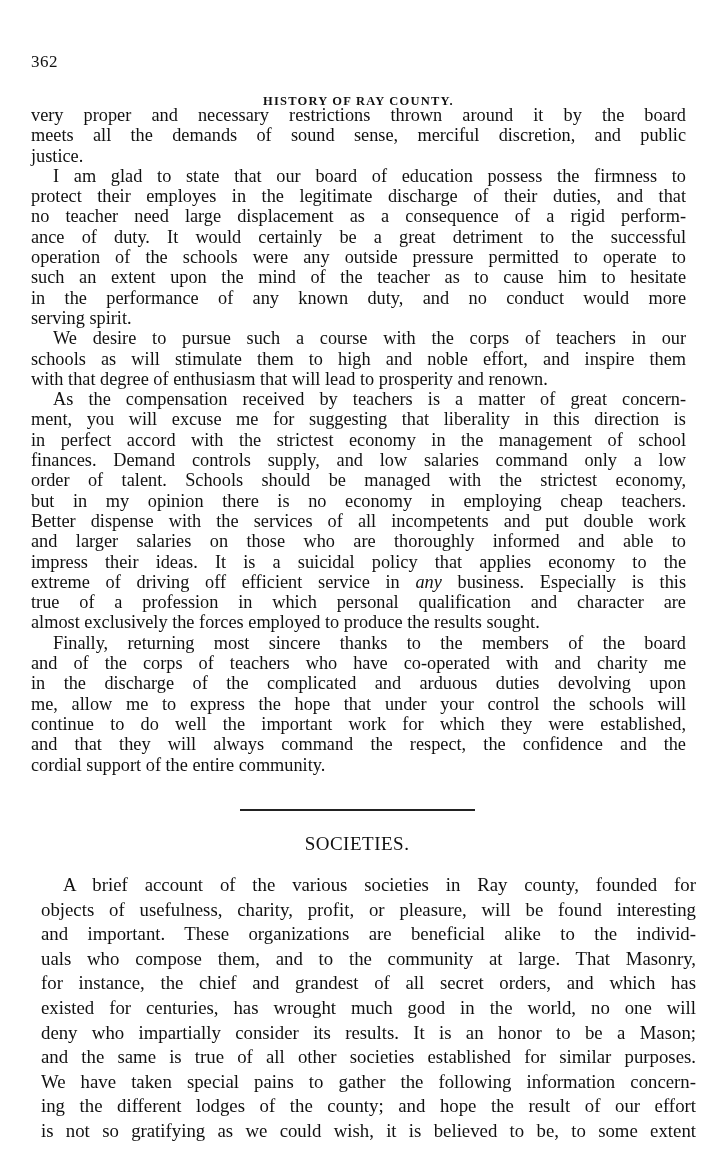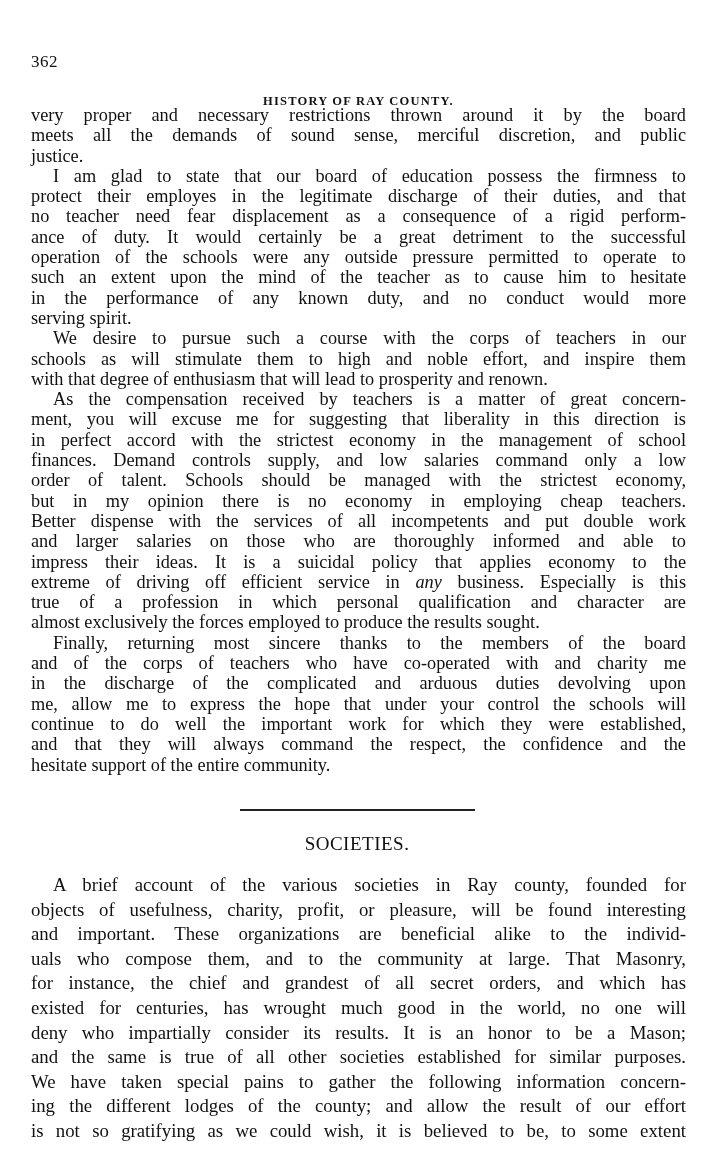--- a/index.html
+++ b/index.html
@@ -28,21 +28,21 @@
   <span class="page-num">362</span>
   <div class="running-title">HISTORY OF RAY COUNTY.</div>
 </div>
 
 <div class="block block1" style="top:76px;margin-top:29px;">
   <span class="line">very proper and necessary restrictions thrown around it by the board</span>
   <span class="line">meets all the demands of sound sense, merciful discretion, and public</span>
   <span class="line last">justice.</span>
   <span class="line indent">I am glad to state that our board of education possess the firmness to</span>
   <span class="line">protect their employes in the legitimate discharge of their duties, and that</span>
-  <span class="line">no teacher need fear displacement as a consequence of a rigid perform-</span>
+  <span class="line">no teacher need large displacement as a consequence of a rigid perform-</span>
   <span class="line">ance of duty. It would certainly be a great detriment to the successful</span>
   <span class="line">operation of the schools were any outside pressure permitted to operate to</span>
   <span class="line">such an extent upon the mind of the teacher as to cause him to hesitate</span>
   <span class="line">in the performance of any known duty, and no conduct would more</span>
   <span class="line last">serving spirit.</span>
   <span class="line indent">We desire to pursue such a course with the corps of teachers in our</span>
   <span class="line">schools as will stimulate them to high and noble effort, and inspire them</span>
   <span class="line last">with that degree of enthusiasm that will lead to prosperity and renown.</span>
   <span class="line indent">As the compensation received by teachers is a matter of great concern-</span>
   <span class="line">ment, you will excuse me for suggesting that liberality in this direction is</span>
@@ -55,32 +55,32 @@
   <span class="line">impress their ideas. It is a suicidal policy that applies economy to the</span>
   <span class="line"><span>extreme of driving off efficient service in</span> <em>any</em><span> business. Especially is this</span></span>
   <span class="line">true of a profession in which personal qualification and character are</span>
   <span class="line last">almost exclusively the forces employed to produce the results sought.</span>
   <span class="line indent">Finally, returning most sincere thanks to the members of the board</span>
   <span class="line">and of the corps of teachers who have co-operated with and charity me</span>
   <span class="line">in the discharge of the complicated and arduous duties devolving upon</span>
   <span class="line">me, allow me to express the hope that under your control the schools will</span>
   <span class="line">continue to do well the important work for which they were established,</span>
   <span class="line">and that they will always command the respect, the confidence and the</span>
-  <span class="line last">hesitate support of the entire community.</span>
+  <span class="line last">cordial support of the entire community.</span>
 </div>
 
 <div class="rule"></div>
 
 <div class="section-title">SOCIETIES.</div>
 
-<div class="block block2" style="top:873px;">
+<div class="block block2" style="top:873px;margin-left:10px;">
   <span class="line indent">A brief account of the various societies in Ray county, founded for</span>
   <span class="line">objects of usefulness, charity, profit, or pleasure, will be found interesting</span>
   <span class="line">and important. These organizations are beneficial alike to the individ-</span>
   <span class="line">uals who compose them, and to the community at large. That Masonry,</span>
   <span class="line">for instance, the chief and grandest of all secret orders, and which has</span>
   <span class="line">existed for centuries, has wrought much good in the world, no one will</span>
   <span class="line">deny who impartially consider its results. It is an honor to be a Mason;</span>
   <span class="line">and the same is true of all other societies established for similar purposes.</span>
   <span class="line">We have taken special pains to gather the following information concern-</span>
-  <span class="line">ing the different lodges of the county; and allow the result of our effort</span>
+  <span class="line">ing the different lodges of the county; and hope the result of our effort</span>
   <span class="line">is not so gratifying as we could wish, it is believed to be, to some extent</span>
 </div>
 
 </body></html>

